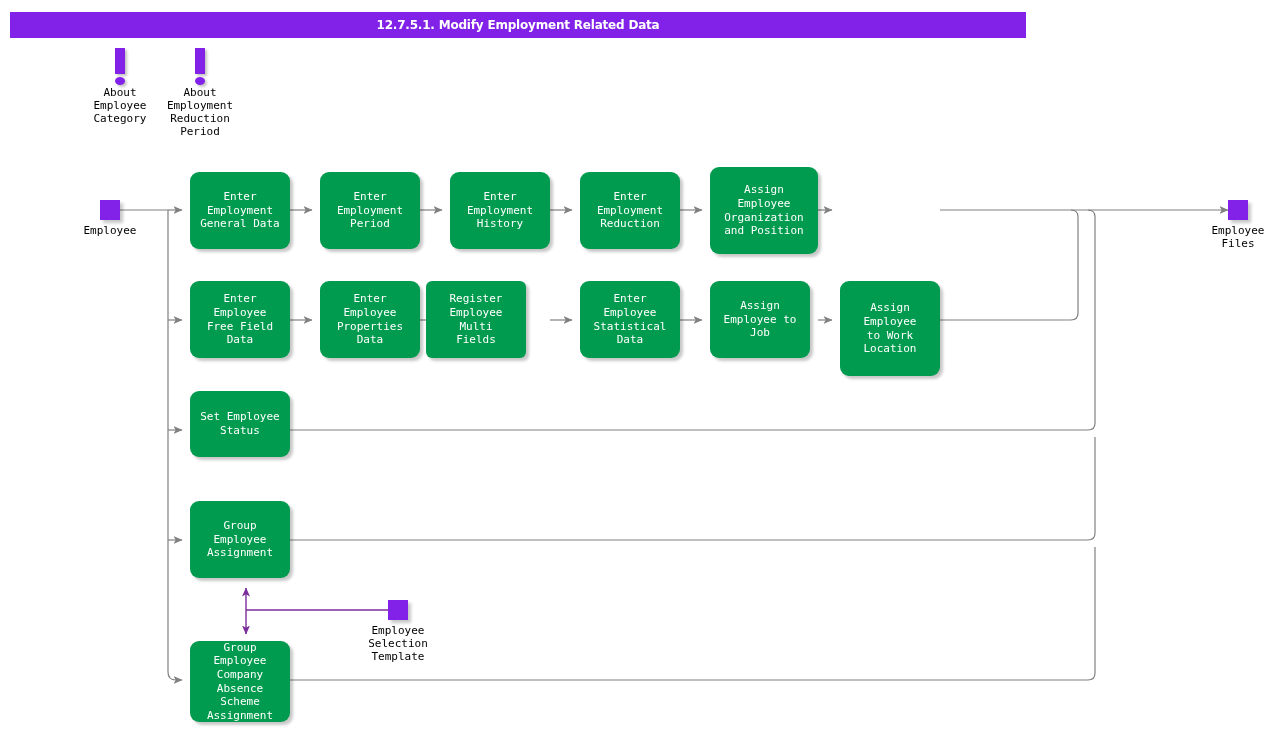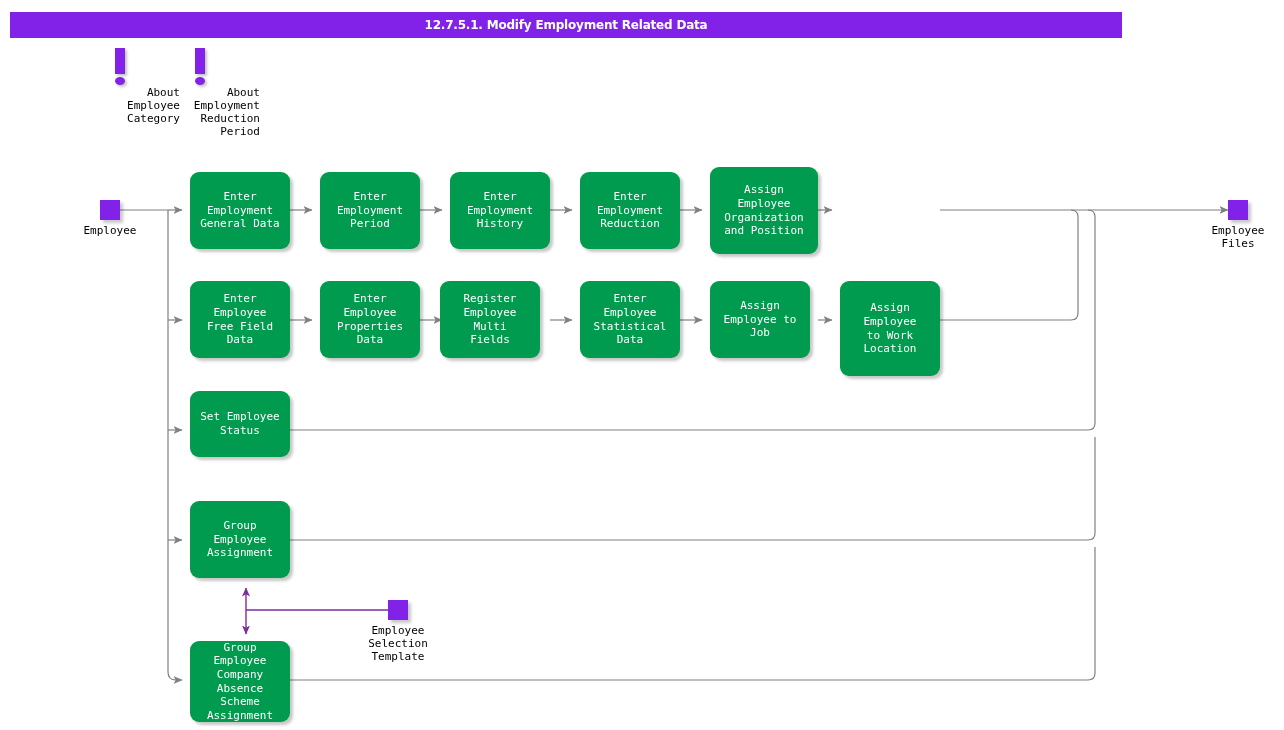--- a/index.html
+++ b/index.html
@@ -16,21 +16,21 @@
     width: 1284px;
     height: 730px;
     background: #ffffff;
     overflow: hidden;
   }
   
   #title-bar {
     position: absolute;
     left: 10px;
     top: 12px;
-    width: 1112px;
+    width: 1016px;
     height: 26px;
     background: #8222e8;
     color: #ffffff;
     font-family: "DejaVu Sans", "Liberation Sans", sans-serif;
     font-size: 12px;
     font-weight: bold;
     letter-spacing: -0.2px;
     display: flex;
     align-items: center;
     justify-content: center;
@@ -79,21 +79,21 @@
     font-size: 11px;
     line-height: 13px;
     color: #000000;
     text-align: center;
     white-space: pre-line;
   }
   
   .note {
     position: absolute;
     width: 120px;
-    text-align: right;
+    text-align: center;
   }
   .note .bang {
     position: relative;
     height: 38px;
     width: 100%;
   }
   .note .bar {
     position: absolute;
     left: 50%;
     top: 0;
@@ -233,21 +233,21 @@
 Reduction</div>
   <div class="proc" style="left:710px; top:167px; width:108px; height:87px;">Assign
 Employee
 Organization
 and Position</div>
 
   <div class="proc" style="left:190px; top:281px; width:100px; height:77px;">Enter Employee
 Free Field Data</div>
   <div class="proc" style="left:320px; top:281px; width:100px; height:77px;">Enter Employee
 Properties Data</div>
-  <div class="proc" style="left:440px; top:281px; width:100px; height:77px;">Register
+  <div class="proc" style="left:426px; top:281px; width:100px; height:77px;border-radius:6px;">Register
 Employee Multi
 Fields</div>
   <div class="proc" style="left:580px; top:281px; width:100px; height:77px;">Enter Employee
 Statistical Data</div>
   <div class="proc" style="left:710px; top:281px; width:100px; height:77px;">Assign
 Employee to Job</div>
   <div class="proc" style="left:840px; top:281px; width:100px; height:95px;">Assign Employee
 to Work Location</div>
 
   <div class="proc" style="left:190px; top:391px; width:100px; height:66px;">Set Employee

